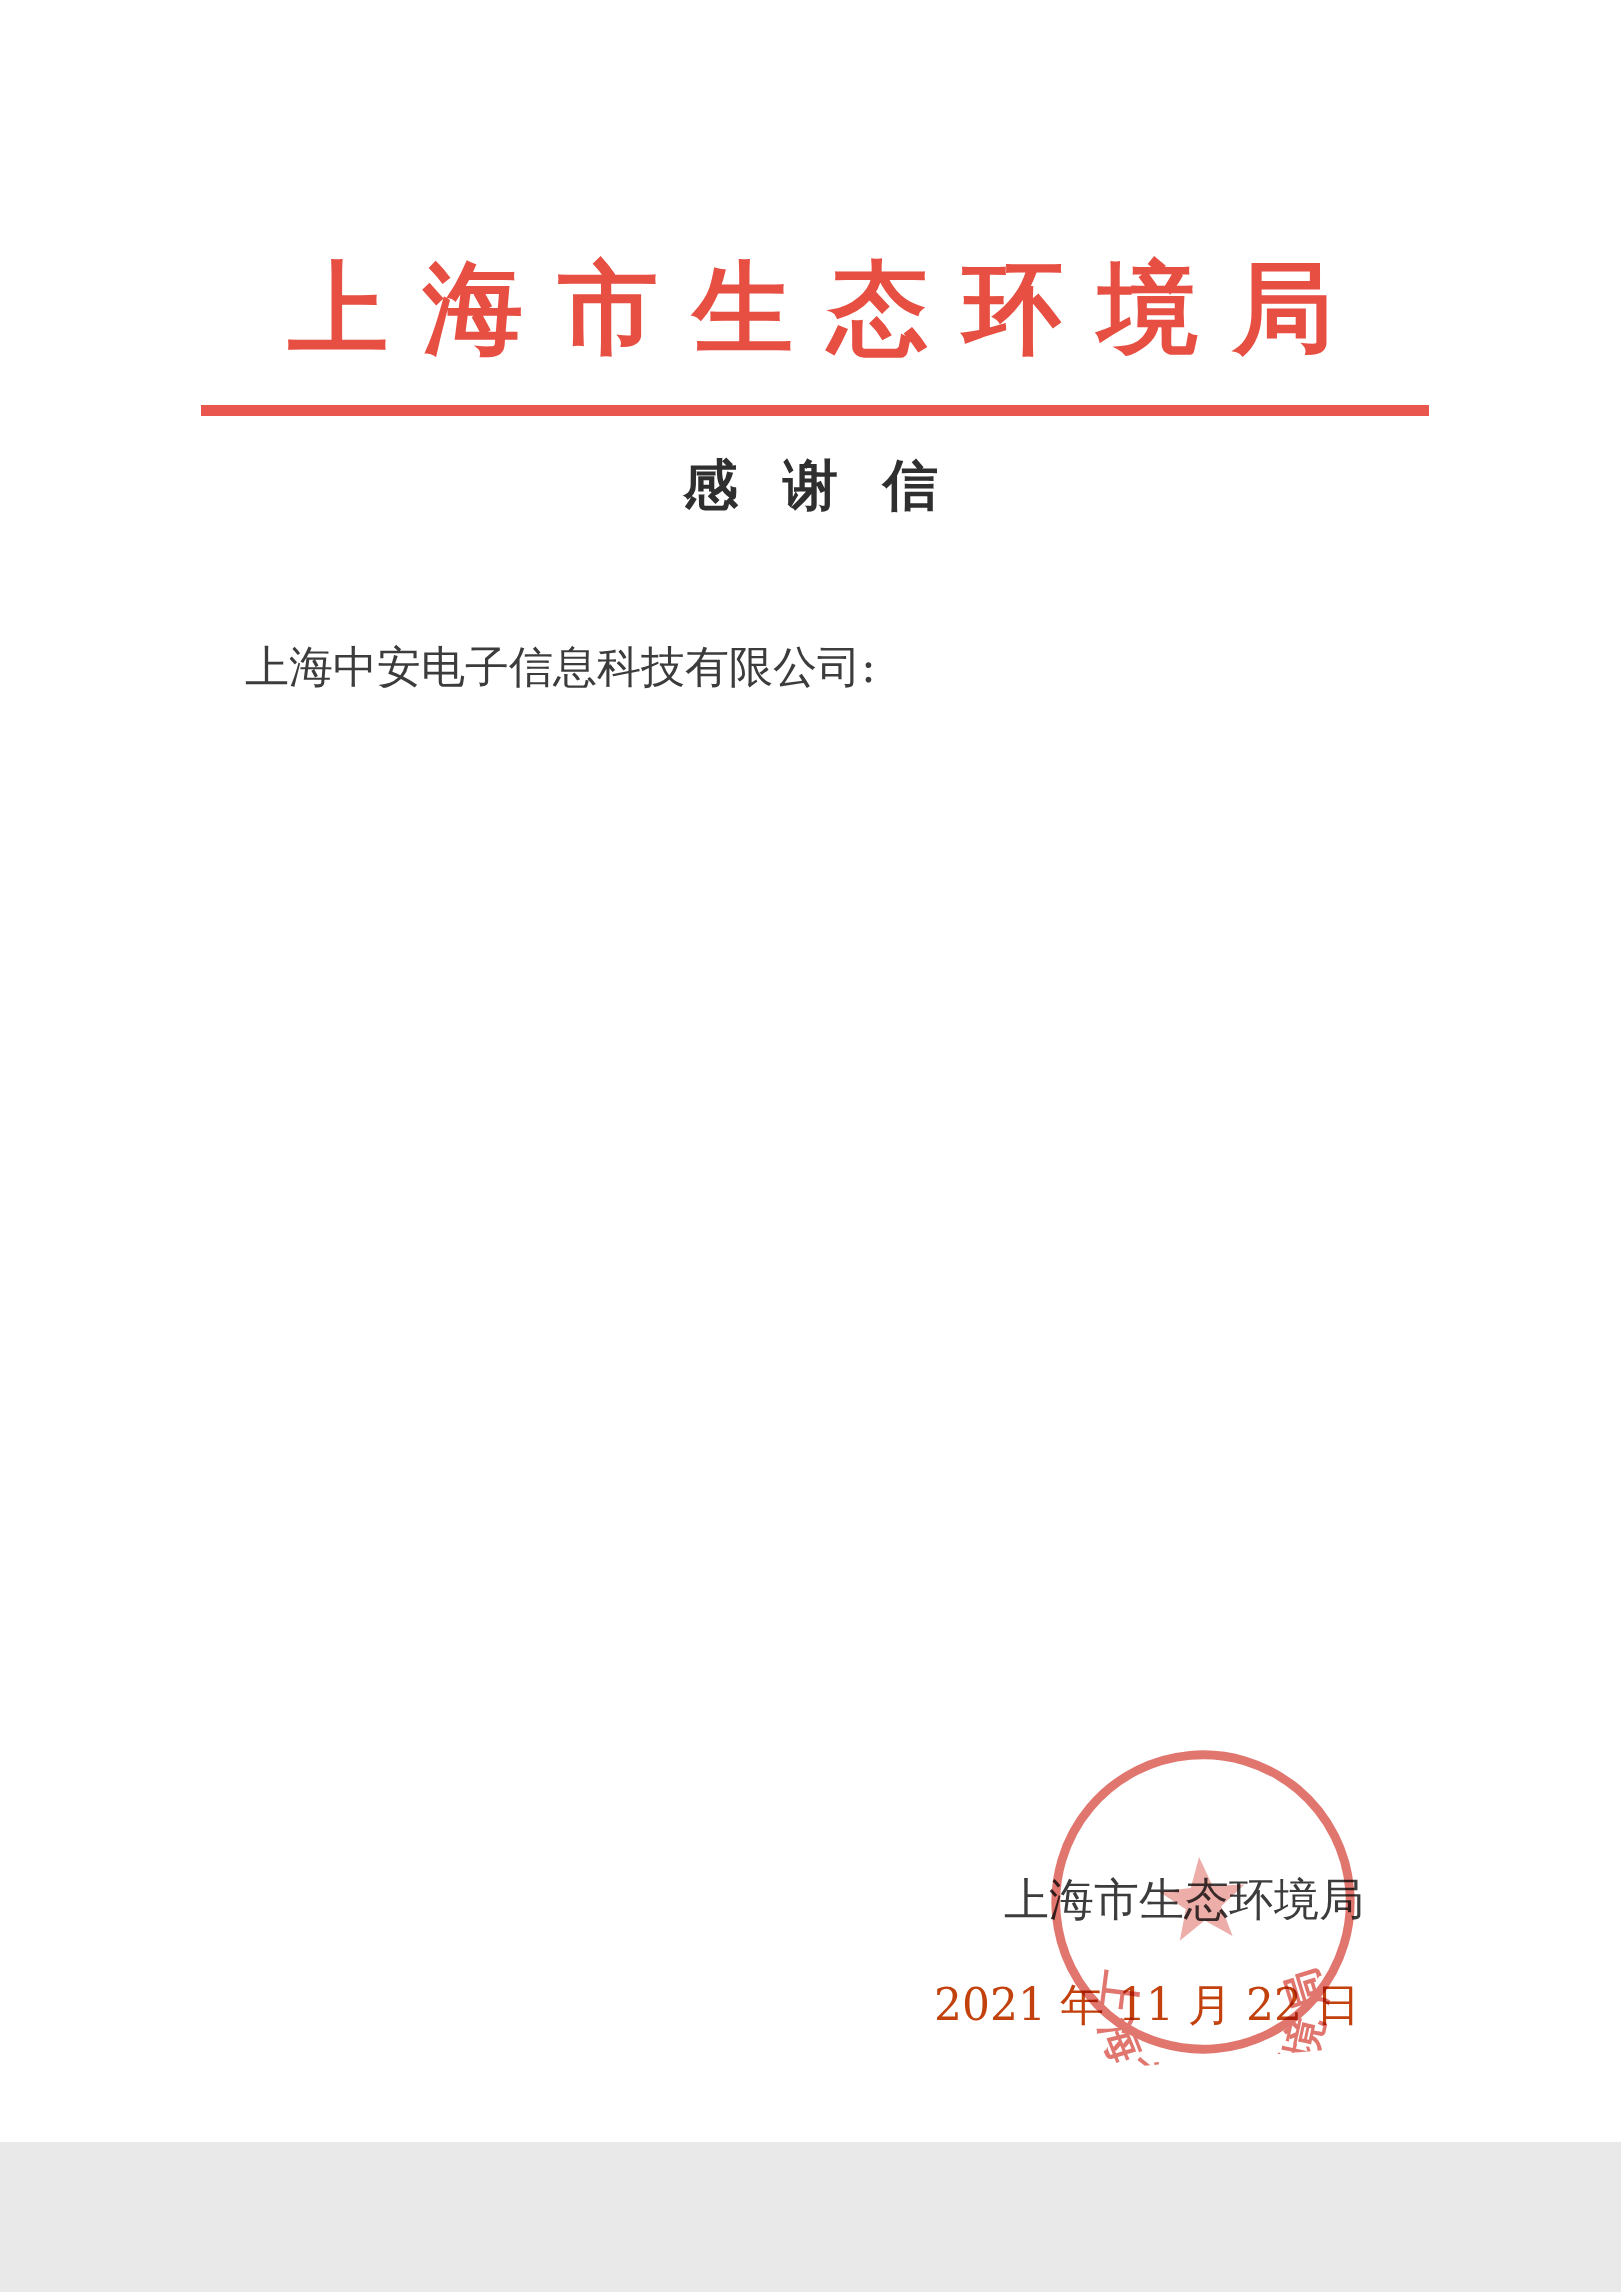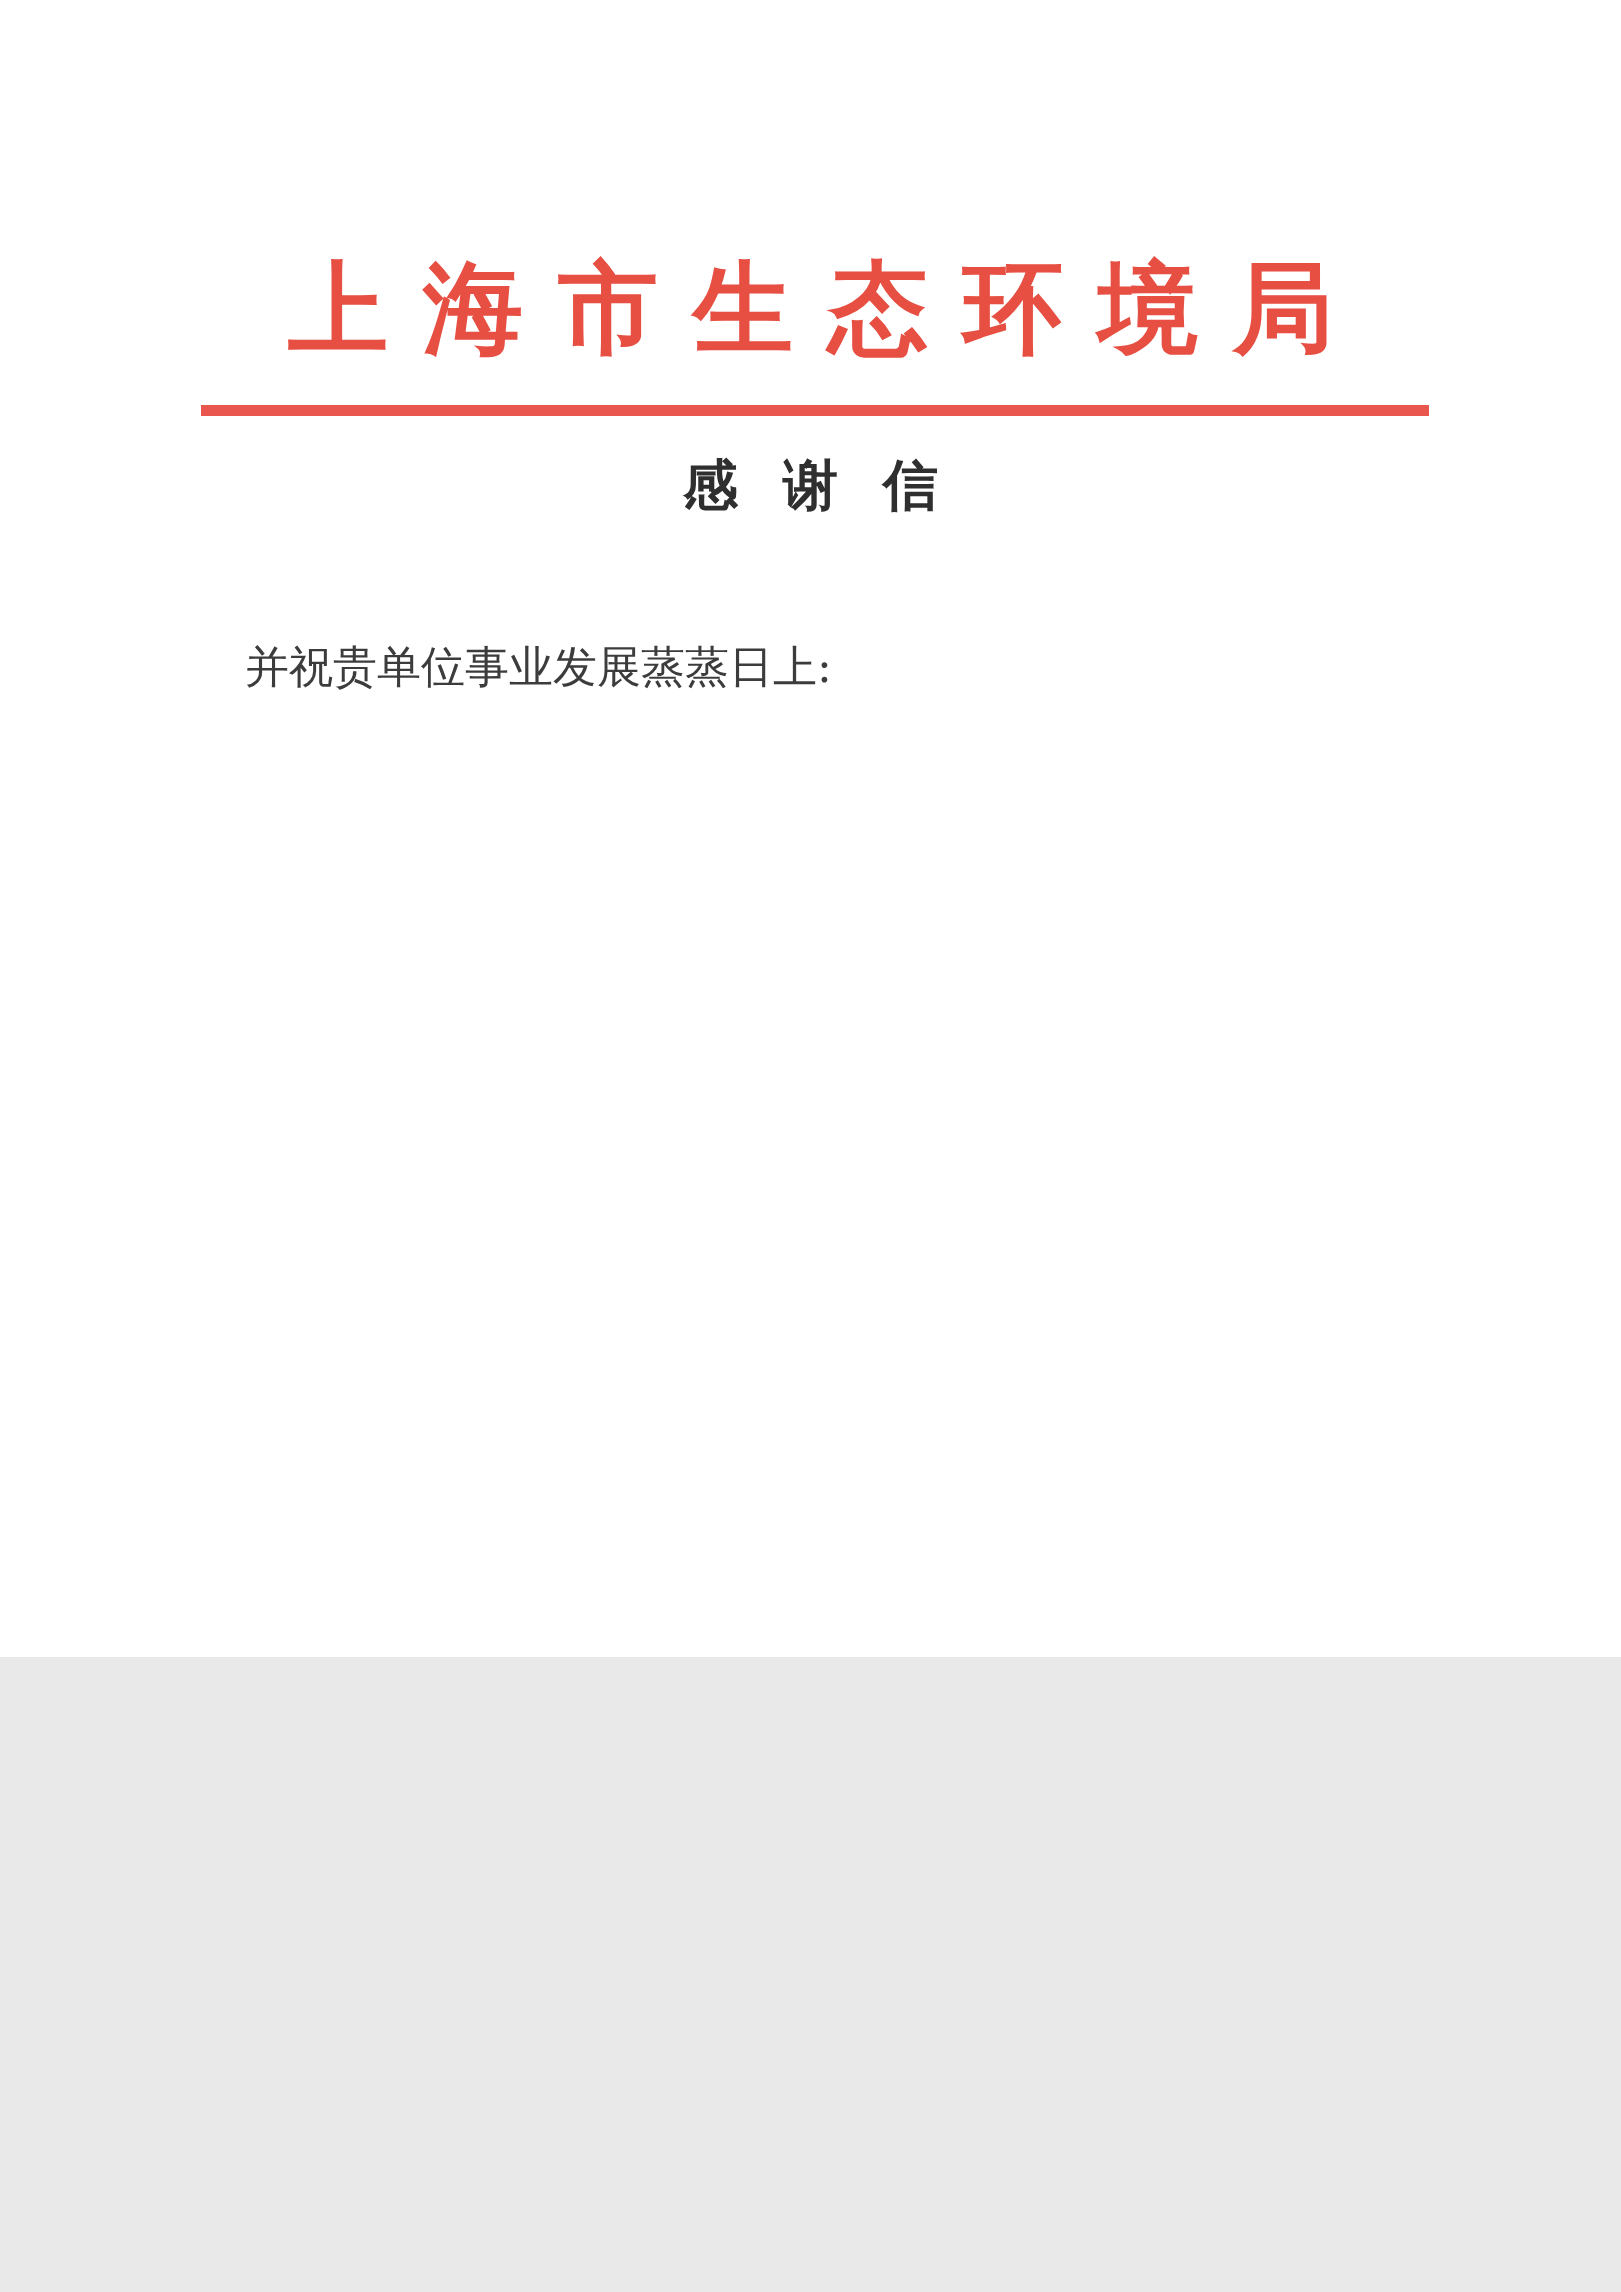--- a/index.html
+++ b/index.html
@@ -1,19 +1,19 @@
 <!DOCTYPE html>
 <html lang="zh"><head>
 <meta charset="utf-8">
 <style>
   html, body { margin: 0; padding: 0; background: #e9e9e9; }
   .page {
     position: relative;
     width: 1621px;
-    height: 1657px;
+    height: 2142px;
     margin: 0 auto;
     background: #ffffff;
     overflow: hidden;
     font-family: "DejaVu Serif", "Liberation Serif", serif;
   }
   .letterhead-title {
     position: absolute;
     top: 243px;
     left: 0;
     width: 100%;
@@ -99,21 +99,21 @@
 
 <div class="page">
 
   <div class="letterhead-title">上海市生态环境局</div>
 
   <div class="letterhead-divider"></div>
 
   <div class="letter-title">感谢信</div>
 
   <div class="letter-body">
-    <p>并祝贵单位事业发展蒸蒸日上:</p>
+    <p>上海中安电子信息科技有限公司:</p>
   </div>
 
   <div class="signature-org">上海市生态环境局</div>
 
   <div class="signature-date">2021 年 11 月 22 日</div>
 
   <svg class="official-seal" viewBox="0 0 322 322">
     <defs>
       <path id="sealArcPath" d="M 64 217 A 112 112 0 1 0 258 217" fill="none"></path>
     </defs>

